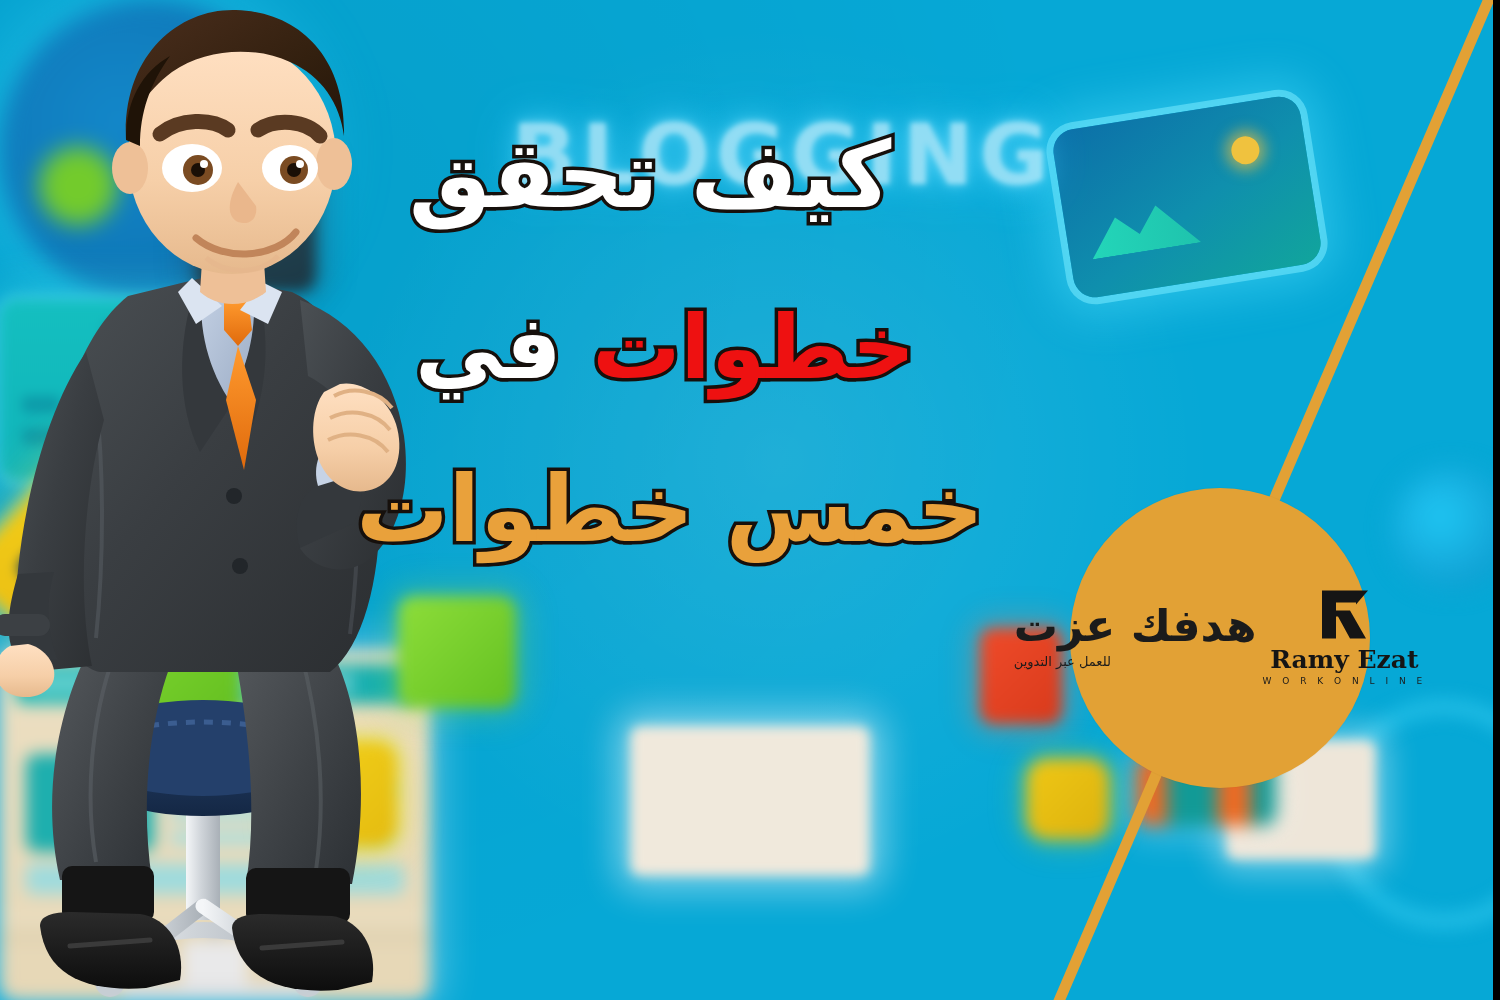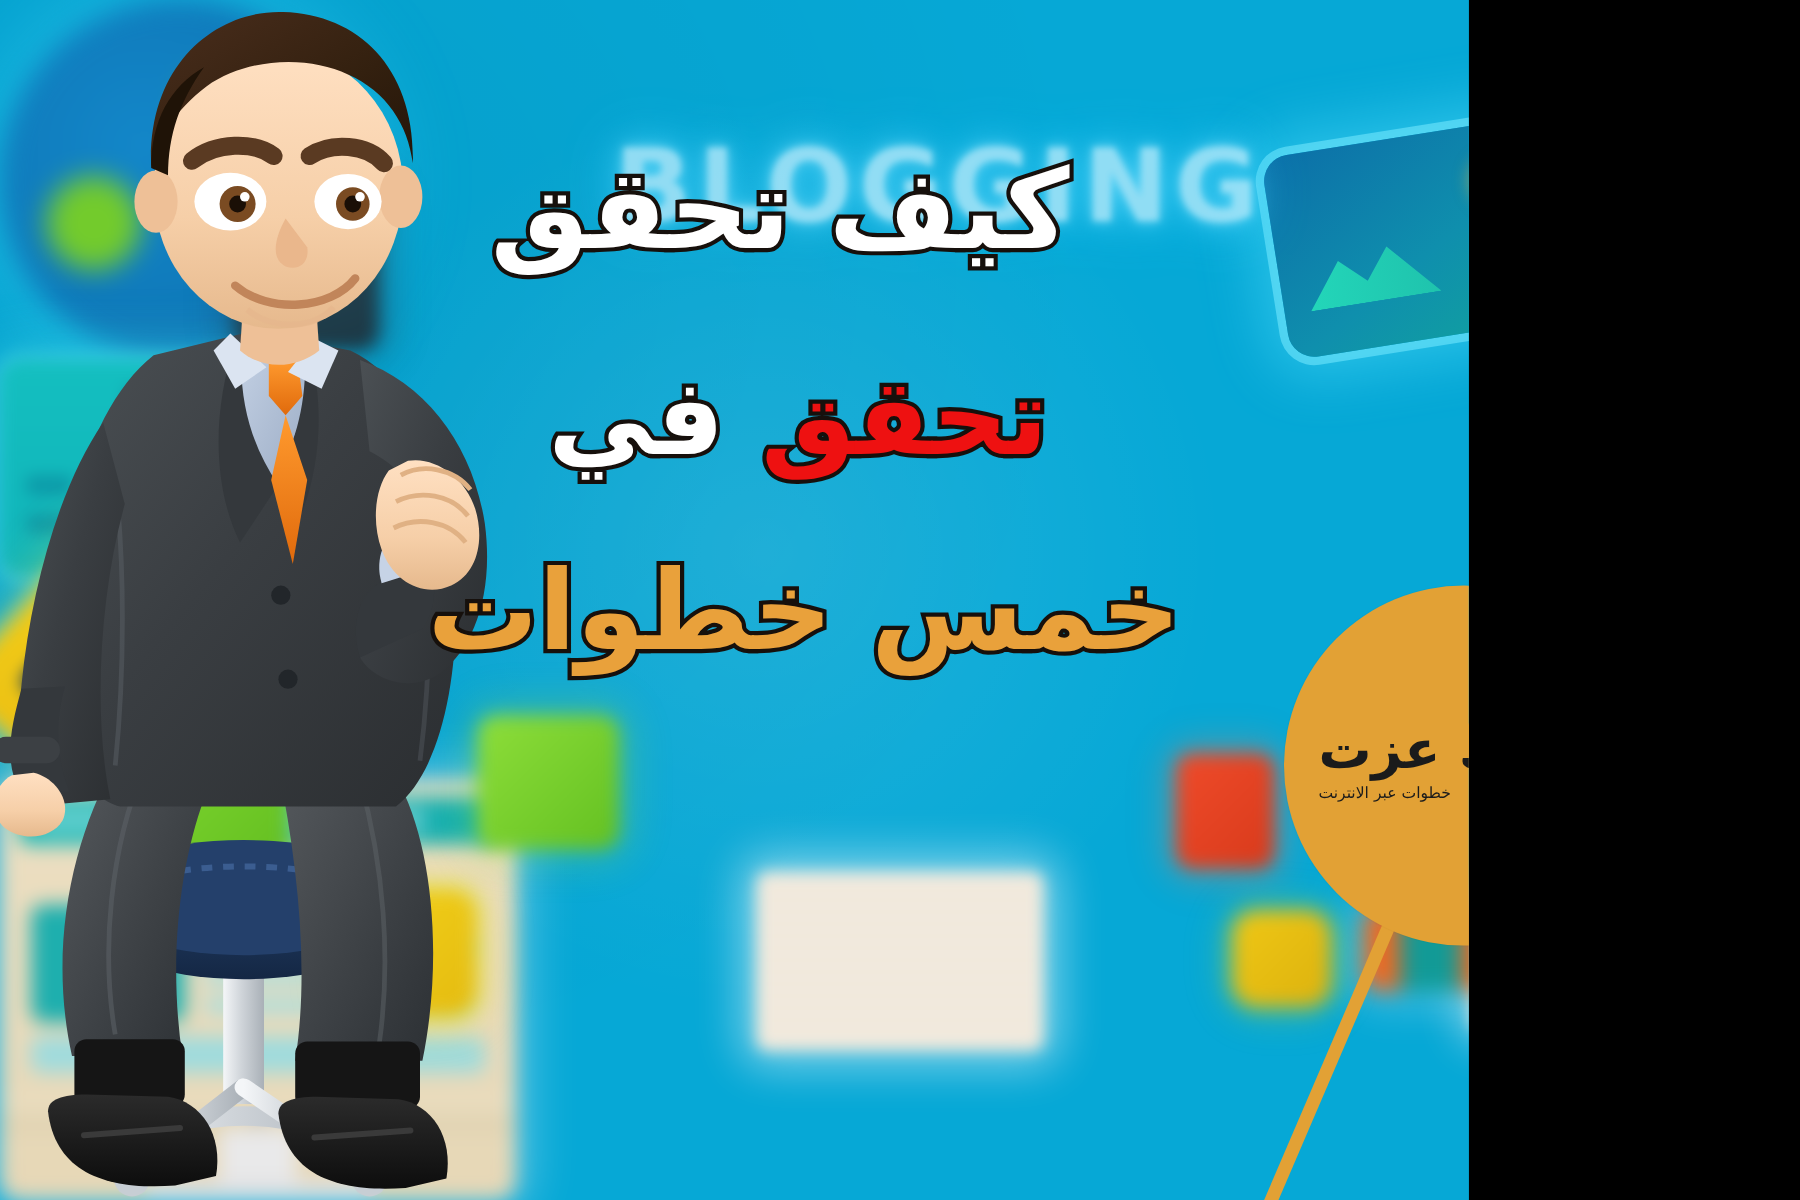--- a/index.html
+++ b/index.html
@@ -3,21 +3,21 @@
 <meta charset="utf-8">
 <title>Blogging Goal Thumbnail</title>
 <style>
   html, body {
     margin: 0;
     padding: 0;
     background: #000;
   }
   #stage {
     position: relative;
-    width: 1224px;
+    width: 1493px;
     height: 1000px;
     overflow: hidden;
     background: #06a8d6;
     font-family: "DejaVu Sans", "Liberation Sans", sans-serif;
   }
 
   
   .bg-base {
     position: absolute; inset: 0;
     background:
@@ -536,31 +536,41 @@
       <path d="M196 238 C224 262 276 258 296 232" stroke="#c1855a" stroke-width="7" fill="none" stroke-linecap="round"></path>
 
       <path d="M206 258 C228 276 262 274 278 256" stroke="#e5b78d" stroke-width="5" fill="none" opacity="0.7"></path>
     </g>
   </svg>
 
   <div class="headline">
     <div class="hl-line hl-1 ar">كيف تحقق</div>
 
     <div class="hl-line hl-2 ar">
-      <span class="red">تحقق</span>
+      <span class="red">خطوات</span>
       <span class="white">في</span>
     </div>
 
 
     <div class="hl-line hl-4 ar">خمس خطوات</div>
   </div>
 
   <div class="brand-circle">
     <div class="brand-inner">
       <div class="brand-ar-wrap">
         <div class="brand-ar ar">هدفك عزت</div>
-        <div class="brand-ar-sub ar">خطوات عبر الانترنت</div>
+        <div class="brand-ar-sub ar">للعمل عبر التدوين</div>
       </div>
 
+      <div class="brand-mark-wrap">
+        <span class="brand-mark">
+          <svg viewBox="0 0 56 56" width="56" height="56">
+            <path d="M6 4 H40 L40 16 L20 16 L20 24 L34 24 L50 52 L34 52 L22 30 L20 30 L20 52 L6 52 Z" fill="#151515"></path>
+            <path d="M40 4 L52 4 L40 18 Z" fill="#151515"></path>
+          </svg>
+        </span>
+        <div class="brand-en">Ramy Ezat</div>
+        <div class="brand-en-sub">W O R K   O N L I N E</div>
+      </div>
     </div>
   </div>
 
 </div>
 
 </body></html>

